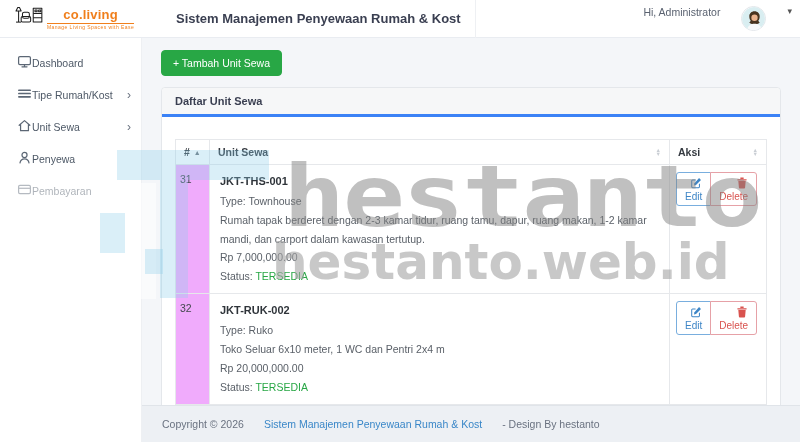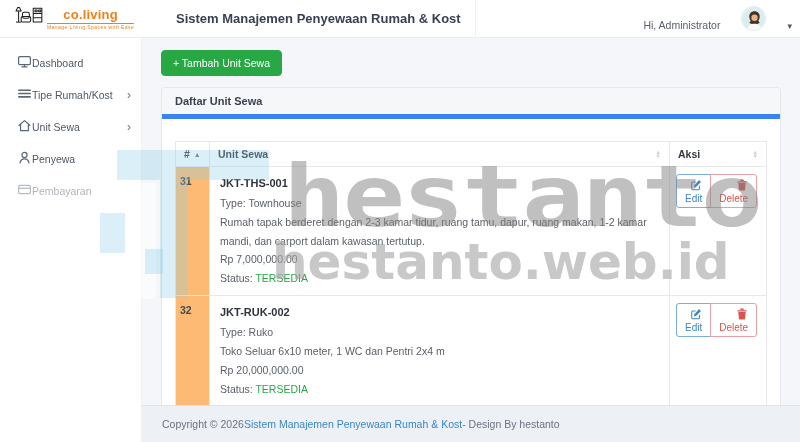--- a/index.html
+++ b/index.html
@@ -15,21 +15,21 @@
     position: absolute; top:0; left:0; right:0; height:38px;
     background:#fff; border-bottom:1px solid #e9ecf1;
     display:flex; align-items:center; z-index:10;
   }
   .logo { width:142px; display:flex; align-items:center; padding-left:13px; gap:3px; cursor:pointer; }
   .logo-txt { display:flex; flex-direction:column; line-height:1;text-align:center; }
   .logo-name { color:#f07f1c; font-weight:bold; font-size:13px; letter-spacing:.2px; }
   .logo-tag  { color:#f07f1c; font-size:5px; letter-spacing:.45px; margin-top:2px; border-top:1px solid #f07f1c; padding-top:1px; }
   .page-title { font-size:13px; font-weight:bold; color:#3a3f51; margin-left:34px; white-space:nowrap; }
   .title-divider { height:38px; border-left:1px solid #eef0f3; margin-left:14px; }
-  .user-area { margin-left:auto; display:flex; align-items:flex-end; gap:21px; padding-right:8px; cursor:pointer; }
+  .user-area { margin-left:auto; display:flex; align-items:flex-start; gap:21px; padding-right:8px; cursor:pointer; }
   .greeting { font-size:10.5px; color:#5a6270; }
   .avatar { width:25px; height:25px; border-radius:50%; overflow:hidden; border:1px solid #e2e6ea; flex:0 0 auto; }
   .caret { font-size:9px; color:#555; }
   
   .sidebar {
     position:absolute; top:38px; left:0; width:142px; bottom:0;
     background:#fff; border-right:1px solid #eef0f3; padding-top:9px; z-index:5;
   }
   .side-item { height:32px; display:flex; align-items:center; gap:0; padding:0 10px 0 17px; cursor:pointer; }
   .side-item svg { stroke:#5c6775; }
@@ -39,21 +39,21 @@
   .main { position:absolute; top:38px; left:142px; right:0; bottom:0; background:#f4f6f9; }
   .btn-add {
     display:inline-block; margin:12px 0 0 19px; background:#28a745; color:#fff;
     font-size:10.5px; padding:6px 11px; border-radius:4px; border:1px solid #28a745; cursor:pointer;
     font-family:"Liberation Sans",sans-serif;
   }
   .card {
     margin:11px 19px 0 19px; background:#fff; border:1px solid #e4e7eb; border-radius:4px;
   }
   .card-header {
-    background:#f6f7f8; border-bottom:5px solid #3b82f6; padding:7px 13px;
+    background:#f6f7f8; border-bottom:3px solid #3b82f6; padding:7px 13px;
     font-size:11px; font-weight:bold; color:#3a3f51; border-radius:4px 4px 0 0;
   }
   .card-body { padding:11px 13px 12px 13px; }
   .dt-toolbar { display:flex; align-items:center; }
   .exp-btn {
     background:linear-gradient(#ffffff,#f2f2f2); border:1px solid #c2c6cb; border-radius:3px;
     color:#3c4248; font-size:10px; padding:4px 10px; margin-right:6px; cursor:pointer;
     font-family:"Liberation Sans",sans-serif;
   }
   .search-wrap { margin-left:auto; display:flex; align-items:center; gap:6px; }
@@ -65,21 +65,21 @@
   
   table.dt { width:100%; border-collapse:collapse; margin-top:11px; font-size:10.5px; }
   table.dt th, table.dt td { border:1px solid #e6e8eb; text-align:left; vertical-align:top; }
   table.dt th { padding:6px 8px; color:#33383f; font-size:10.5px; cursor:pointer; }
   th.col-num { width:34px; }
   th.col-aksi { width:97px; }
   .th-flex { display:flex; align-items:center; gap:4px; }
   .sort-asc { font-size:7px; color:#6c757d; }
   .sort-neutral { margin-left:auto; display:flex; flex-direction:column; line-height:4.5px; }
   .sort-neutral span { font-size:5.5px; color:#c9ced4; }
-  td.cell-num { background:#fdba74; text-align:right; padding:8px 11px 8px 4px; color:#44494f;font-weight:bold; }
+  td.cell-num { background:#f0abfc; text-align:right; padding:8px 11px 8px 4px; color:#44494f; }
   td.cell-unit { padding:7px 10px; line-height:1.8; color:#5a6068; }
   .unit-code { font-weight:bold; font-size:11px; color:#2f343a; }
   .status-val { color:#28a745; }
   td.cell-aksi { padding:7px 6px; }
   .btn-group { display:inline-flex; }
   .act-btn {
     background:#fff; display:flex; flex-direction:column; align-items:flex-end; gap:2px;
     font-size:10px; padding:4px 8px 3px 8px; cursor:pointer; font-family:"Liberation Sans",sans-serif;
   }
   .act-edit { color:#3d85c6; border:1px solid #79aede; border-radius:3px 0 0 3px; }
@@ -91,21 +91,21 @@
   .pg { margin-left:auto; display:flex; align-items:center; }
   .pg-item { font-size:10.5px; color:#555c64; padding:4px 8px; margin-left:7px; cursor:pointer; }
   .pg-item.disabled { color:#a5abb2; }
   .pg-item.active {
     border:1px solid #b5babf; background:#f0f1f3; border-radius:3px; color:#2f343a; padding:4px 9px;
   }
   
   .footer {
     position:absolute; left:0; right:0; bottom:0; height:37px; background:#edf0f4;
     border-top:1px solid #e0e4e9; display:flex; align-items:center; padding-left:20px;
-    font-size:10.5px; color:#6a7280; gap:0; white-space:nowrap;
+    font-size:10.5px; color:#6a7280; gap:20px; white-space:nowrap;
   }
   .footer a { color:#3a87c8; text-decoration:none; cursor:pointer; }
   
   .watermark { position:absolute; inset:0; z-index:60; pointer-events:none; }
   .wm-wash { position:absolute; left:0; top:183px; width:156px; height:116px; background:rgba(255,255,255,0.55); }
   .wm-blue { position:absolute; background:rgba(140,205,232,0.32); }
   .wm-b1 { left:117px; top:150px; width:152px; height:30px; }
   .wm-b2 { left:160px; top:180px; width:28px; height:118px; }
   .wm-b3 { left:100px; top:213px; width:25px; height:40px; }
   .wm-b4 { left:145px; top:249px; width:18px; height:25px; }

